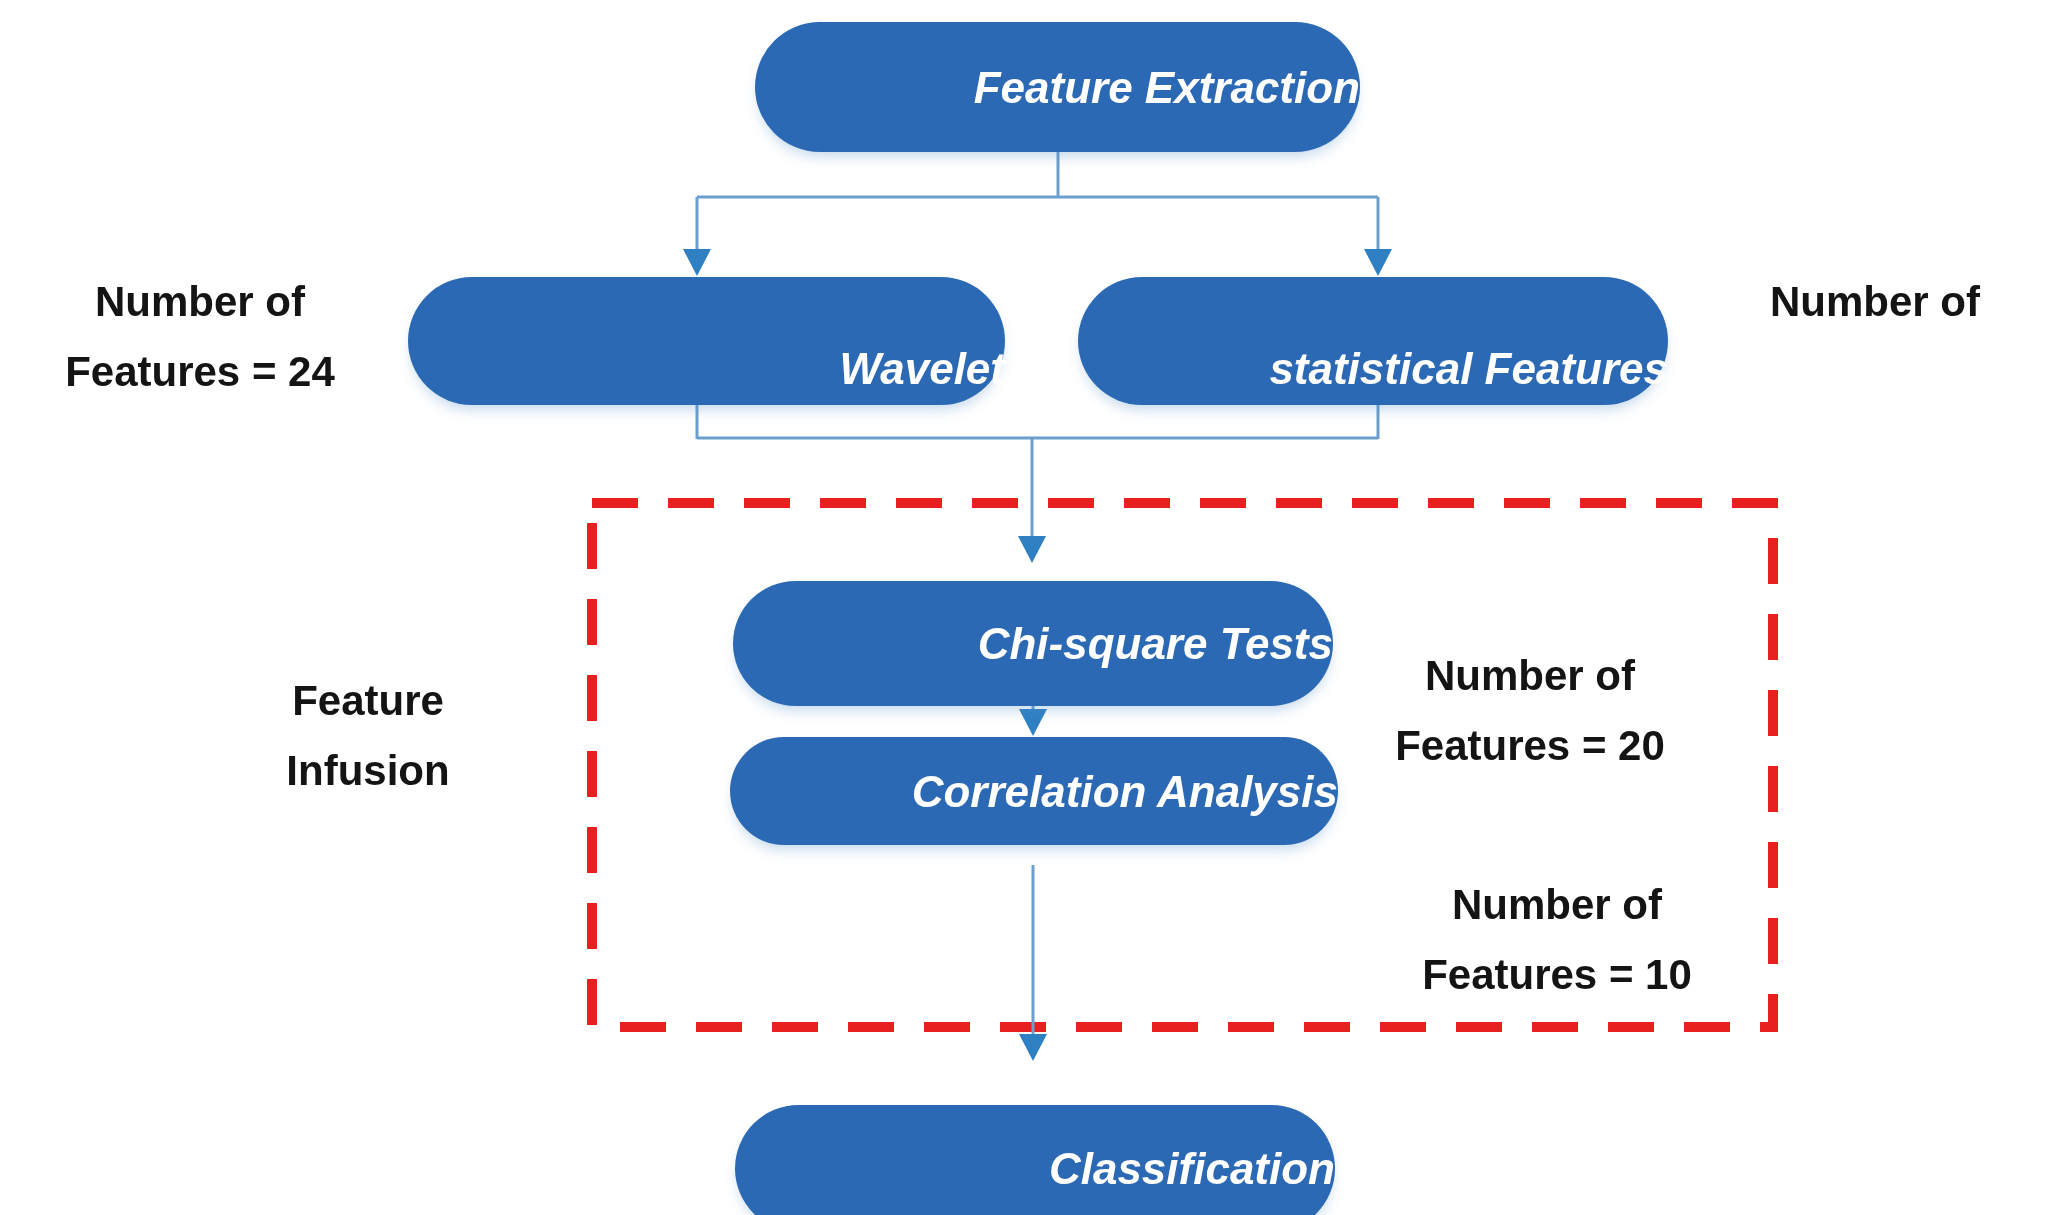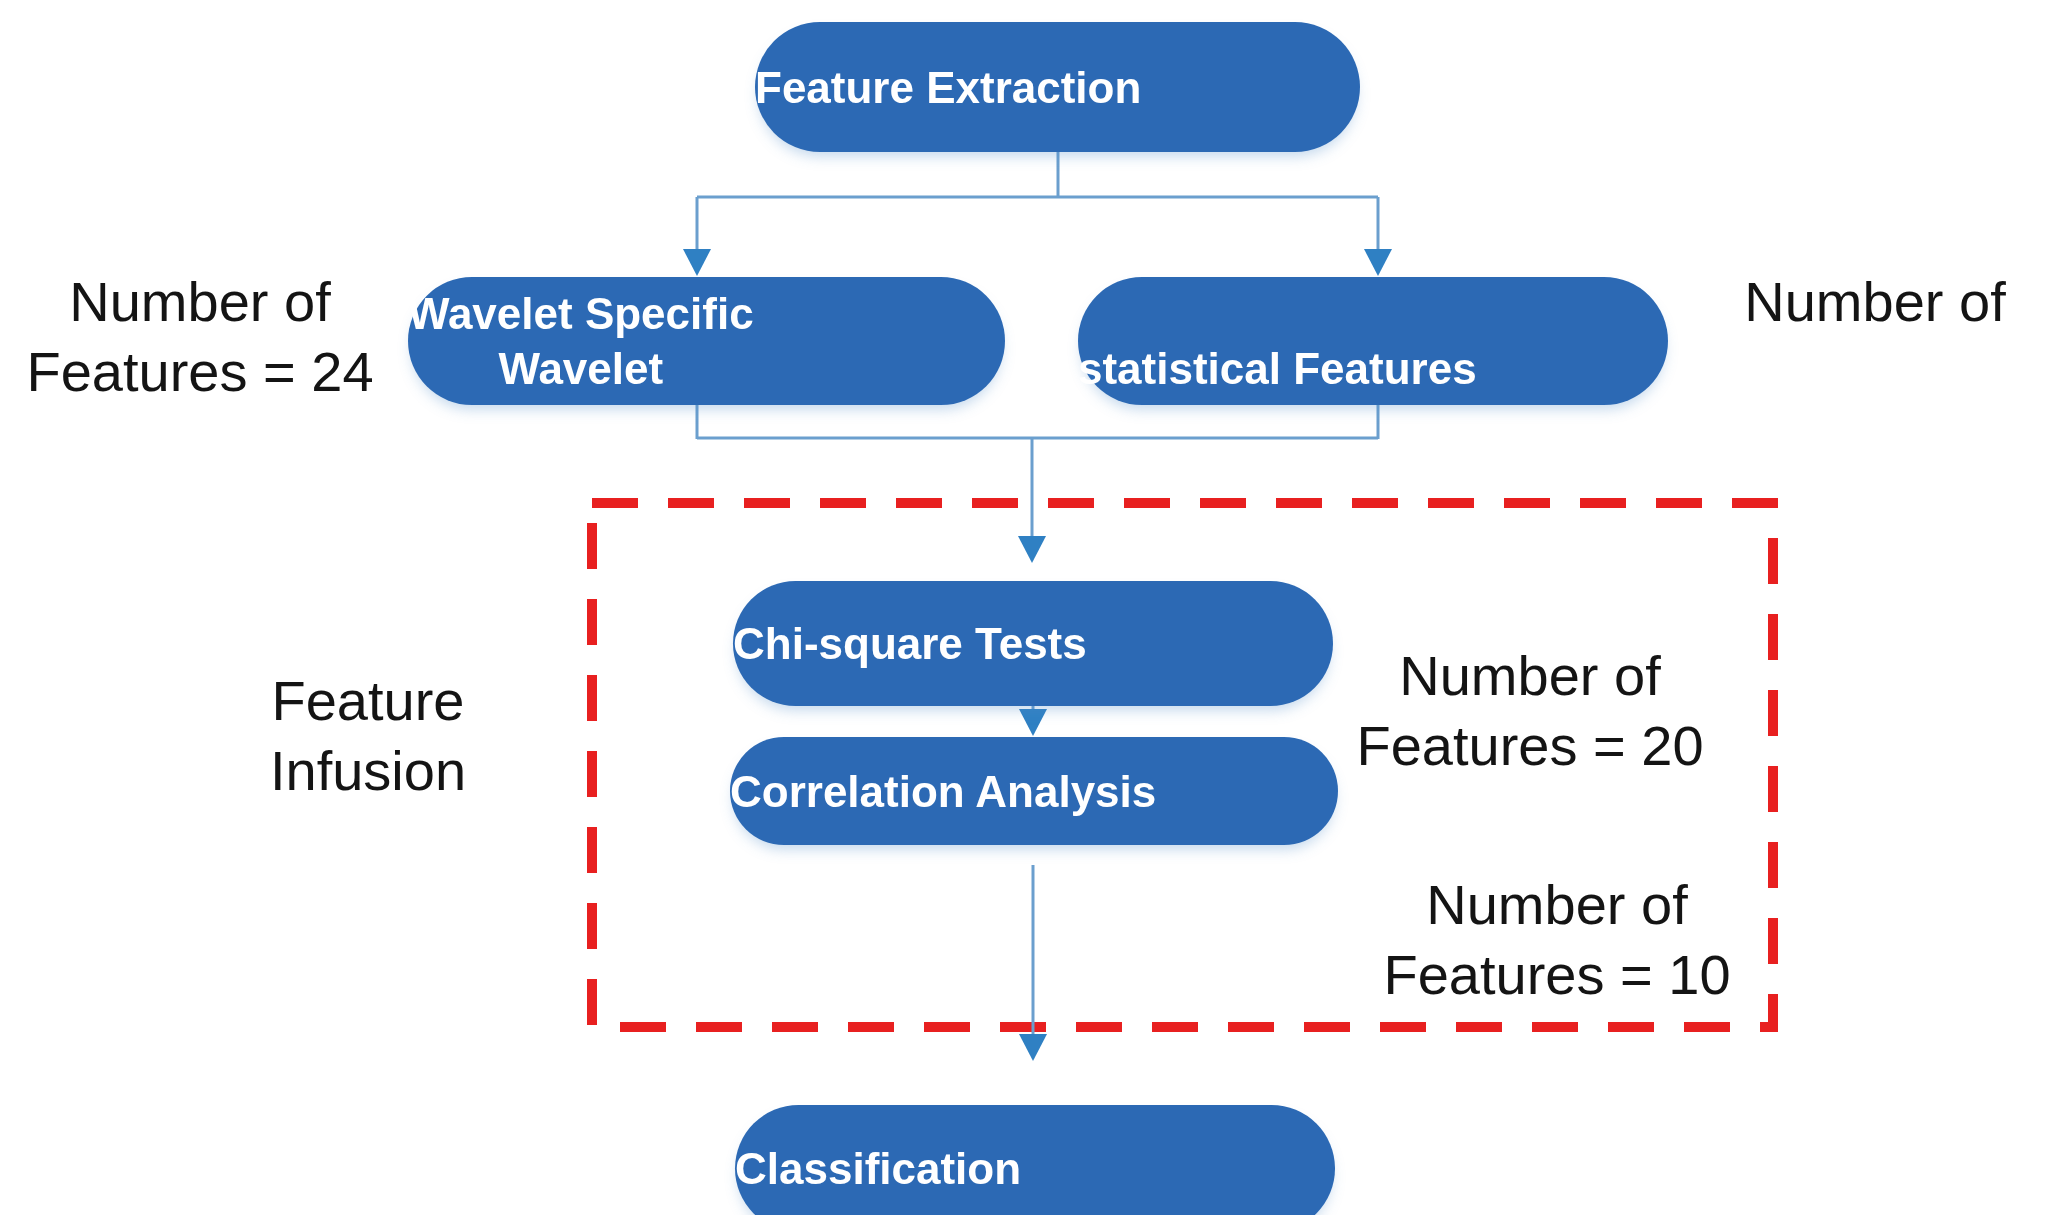--- a/index.html
+++ b/index.html
@@ -40,36 +40,37 @@
     stroke: var(--dashed-box);
     stroke-width: 10;
     fill: none;
   }
   .pill {
     position: absolute;
     background: var(--node-fill);
     border-radius: 70px;
     display: flex;
     align-items: center;
-    justify-content: flex-start;
+    justify-content: flex-end;
     text-align: center;
     box-shadow: 0 8px 14px -4px rgba(80, 140, 200, 0.35);
+    font-style: italic;
   }
   .pill .label {
     color: var(--node-text);
     font-weight: bold;
     font-size: 44px;
     line-height: 1.25;
     white-space: nowrap;
   }
   .annotation {
     position: absolute;
     color: var(--annotation-text);
-    font-weight: normal;
-    font-size: 56px;
+    font-weight: bold;
+    font-size: 42px;
     line-height: 70px;
     text-align: center;
   }
   .annotation span { display: block; }
 </style>
 </head>
 <body>
 
 <div id="canvas">
 
@@ -101,21 +102,21 @@
     <path class="connector" d="M1033,865 L1033,1037"></path>
     <polygon class="arrowhead" points="1019,1034 1047,1034 1033,1061"></polygon>
   </svg>
 
   <div class="pill" style="left:755px; top:22px; width:605px; height:130px;">
     <span class="label">Feature Extraction</span>
   </div>
 
   <div class="pill" style="left:408px; top:277px; width:597px; height:128px;">
     <span class="label">
-      <span>Wavelet Specific</span><br>
+      <br>
       <span>Wavelet</span>
     </span>
   </div>
 
   <div class="pill" style="left:1078px; top:277px; width:590px; height:128px;">
     <span class="label">
       <br>
       <span>statistical Features</span>
     </span>
   </div>

